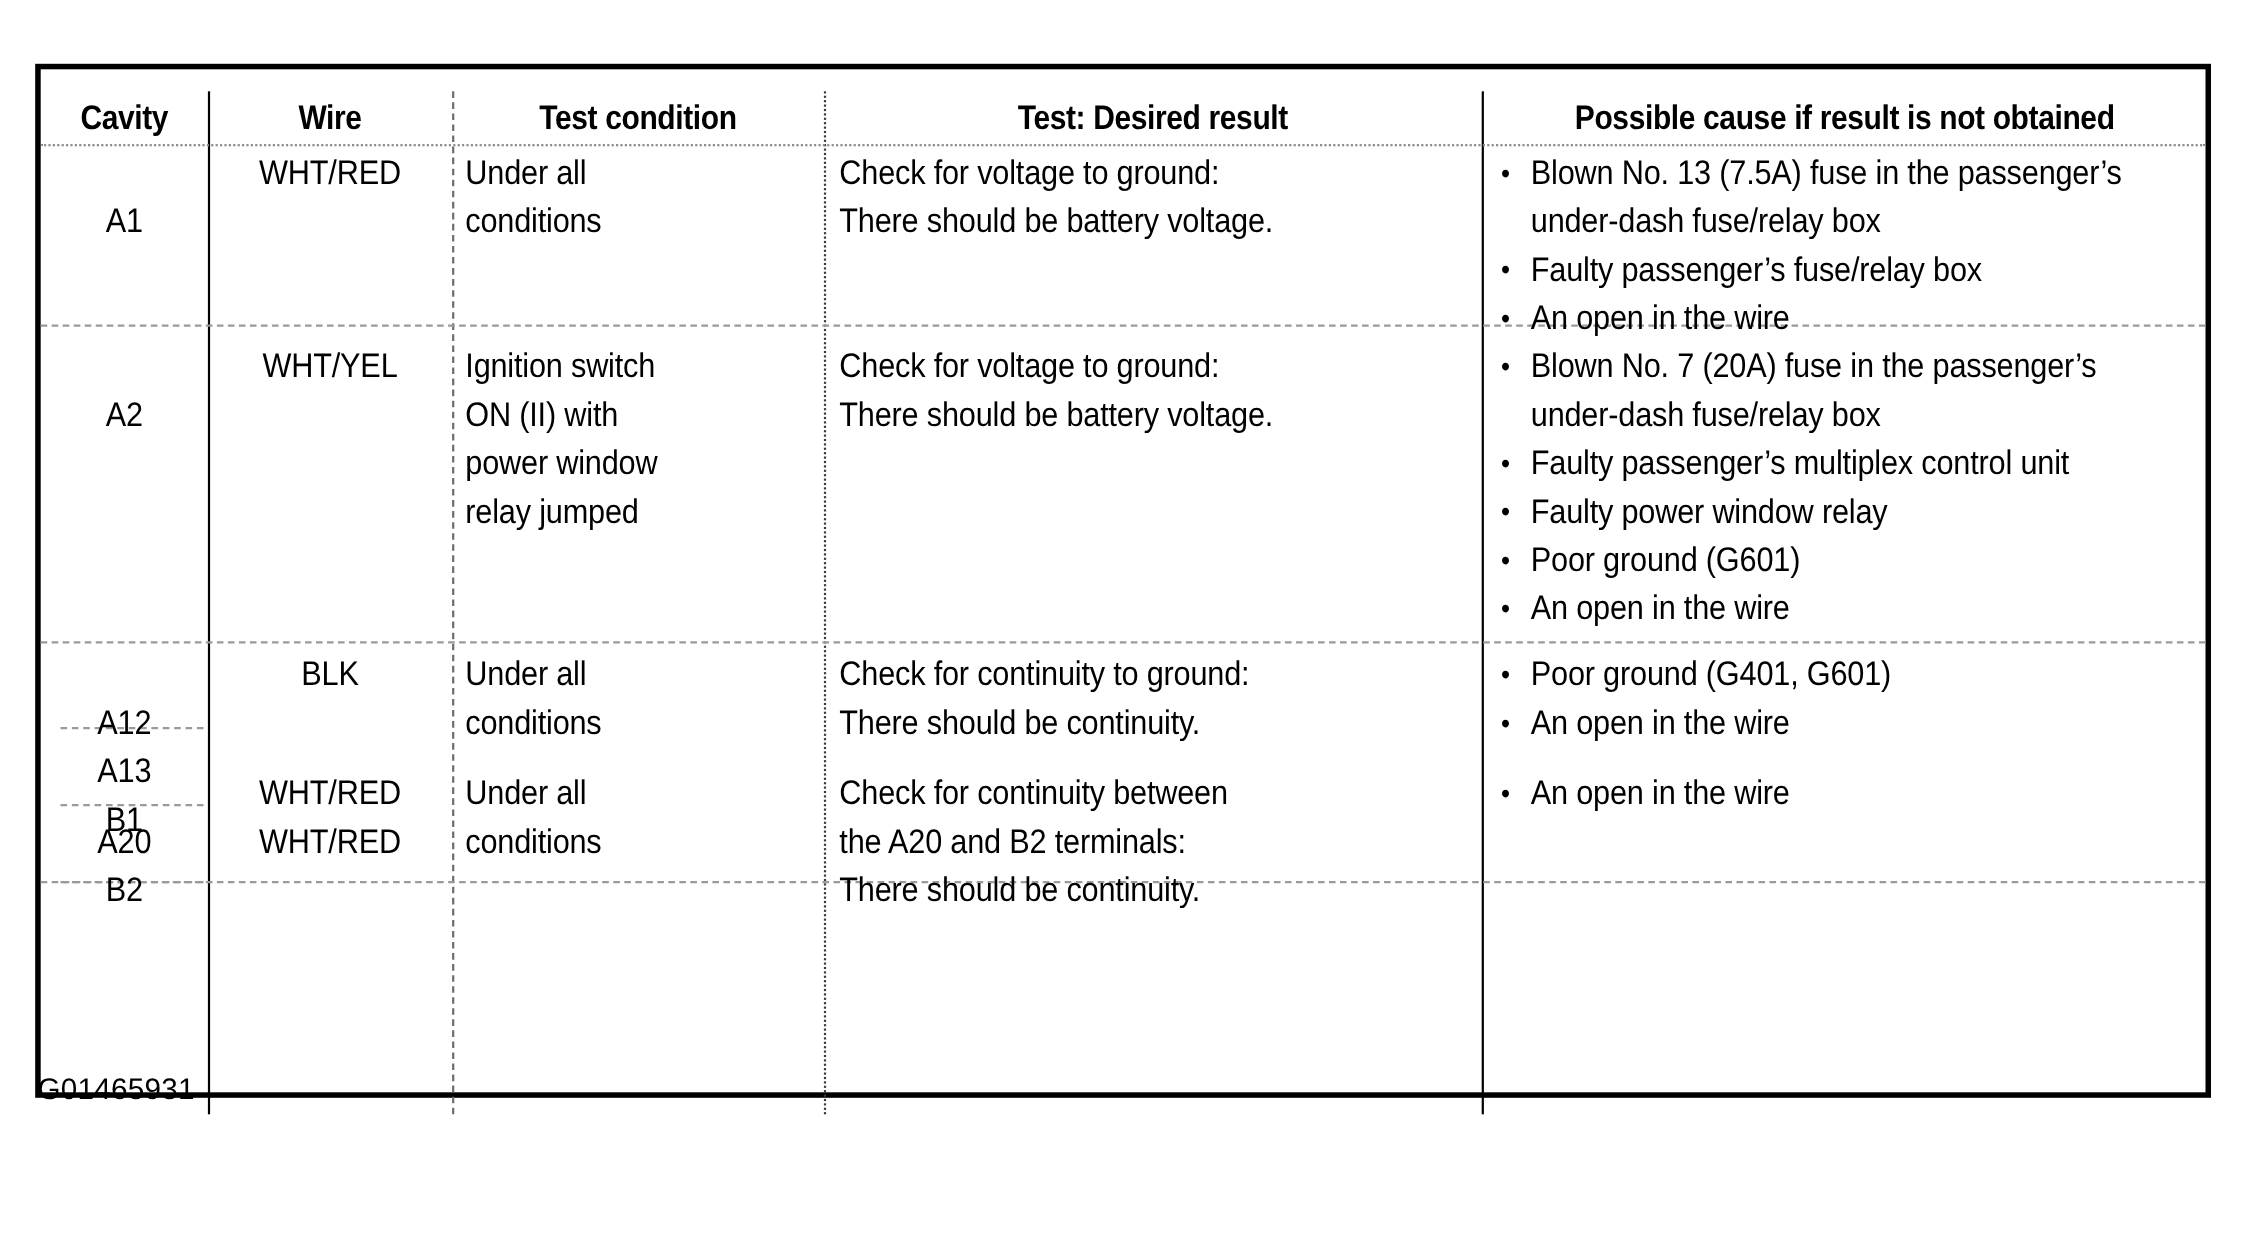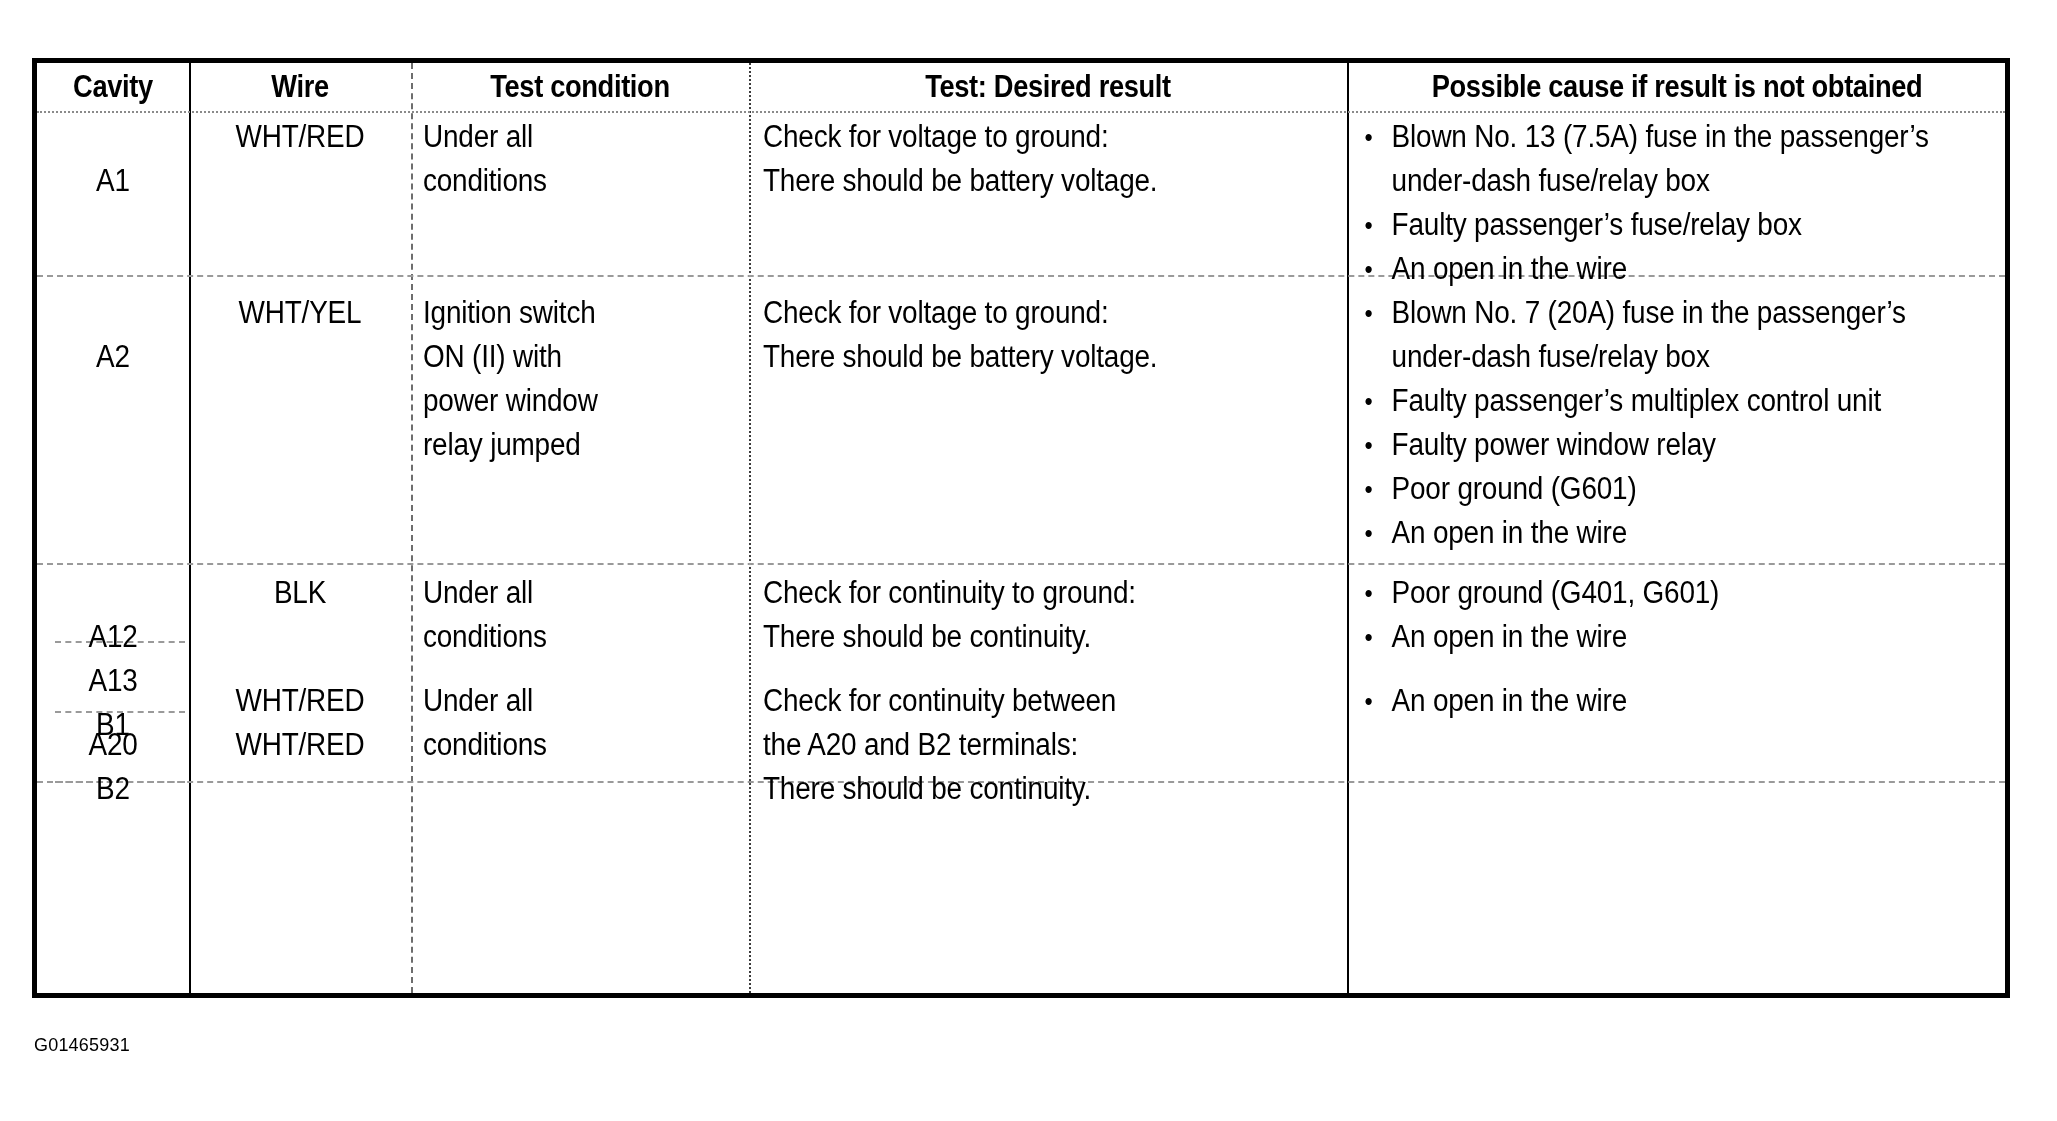--- a/index.html
+++ b/index.html
@@ -33,20 +33,21 @@
     height: 940px;
     border: 5px solid #000000;
     box-sizing: border-box;
     background: #ffffff;
   }
 
   .table-inner {
     position: relative;
     width: 100%;
     height: 100%;
+    margin-top: 20px;
   }
 
   
   .vrule {
     position: absolute;
     top: 0;
     bottom: 0;
     width: 0;
   }
   .vrule.solid {
@@ -164,22 +165,22 @@
     position: absolute;
     left: 4px;
     top: 0;
     font-size: 26px;
   }
 
   
   #caption {
     position: absolute;
     left: 34px;
-    top: 1030px;
-    font-size: 18px;
+    top: 975px;
+    font-size: 27px;
     line-height: 30px;
     font-family: "Liberation Sans", sans-serif;
     letter-spacing: 0.2px;
   }
 </style>
 </head>
 <body>
 
 <div id="page">
 

